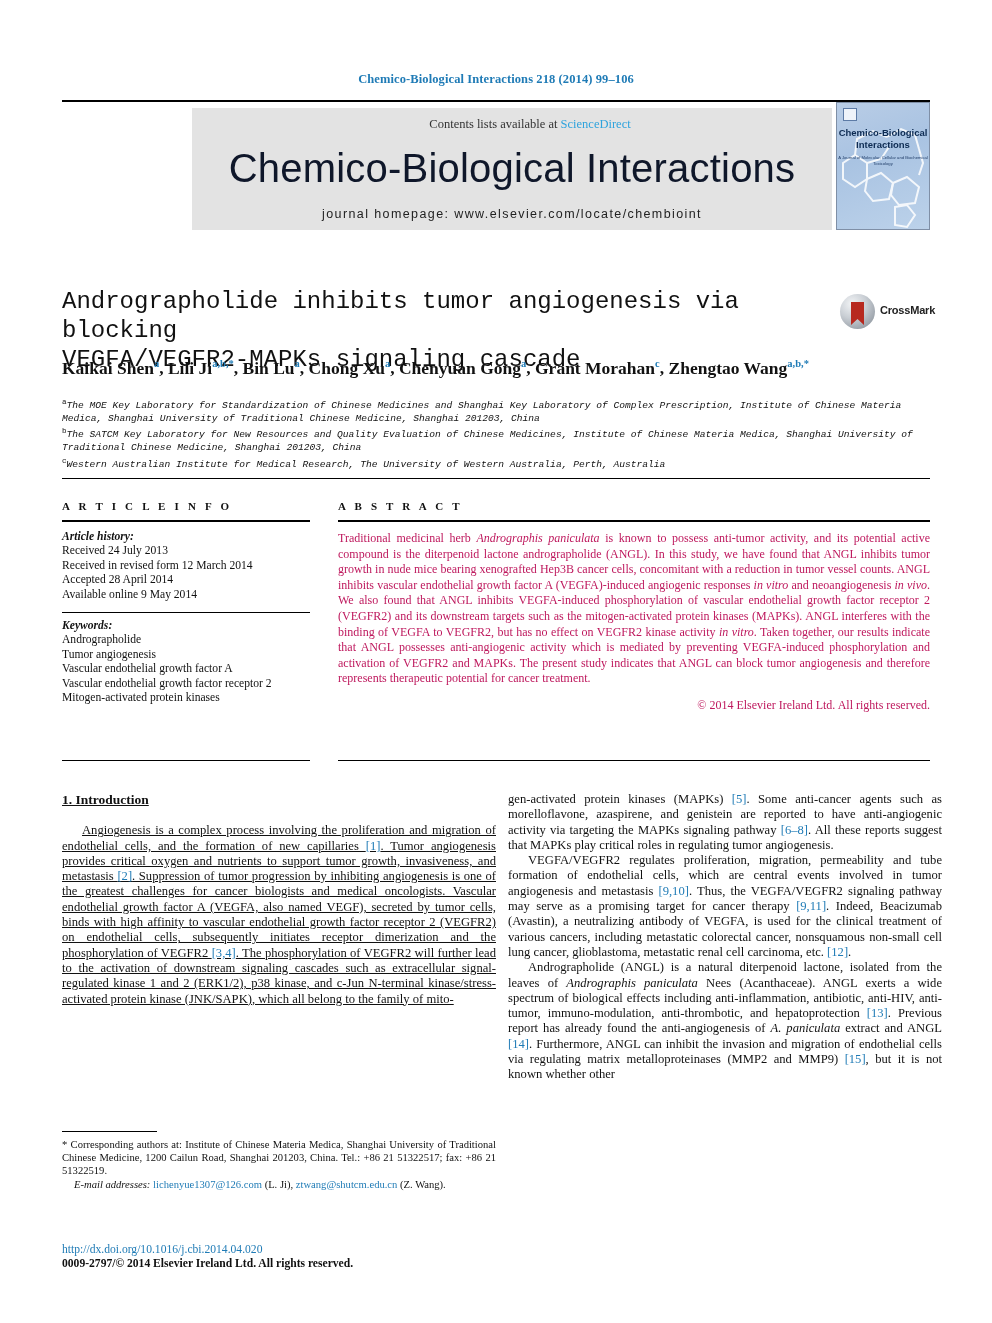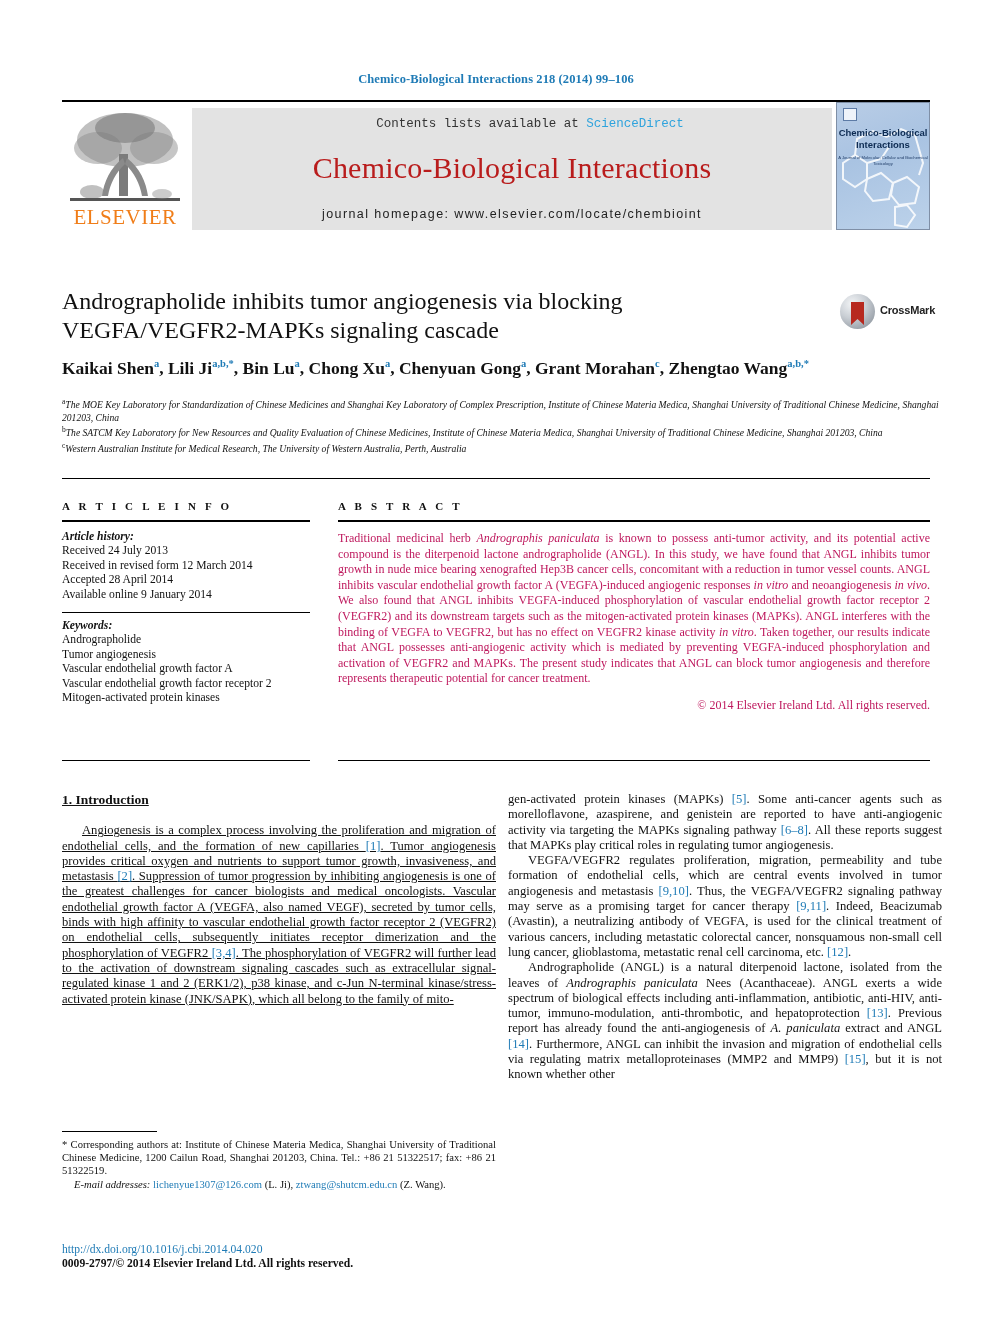--- a/index.html
+++ b/index.html
@@ -47,27 +47,27 @@
   }
   .banner {
     position: absolute; left: 130px; top: 8px;
     width: 640px; height: 122px;
     background: #e3e3e3;
     display: flex; flex-direction: column;
     align-items: center; justify-content: space-between;
     padding: 9px 0 9px 0;
   }
   .banner-top {
-    font-family: Liberation Mono, monospace;
+    font-family: Liberation Serif, serif;
     font-size: 12.5px; color: #333; margin-left: 36px;
   }
   .banner-top .sd { color: #2ea3dd; }
   .banner-title {
-    font-family: Liberation Serif, serif;
-    font-size: 30px; color: #b91c1c; letter-spacing: .2px;
+    font-family: Liberation Sans, sans-serif;
+    font-size: 40px; color: #0f172a; letter-spacing: .2px;
     margin-top: -2px;
   }
   .banner-home {
     font-family: "Liberation Sans", sans-serif;
     font-size: 12.5px; color: #222; letter-spacing: 1.4px;
   }
   .cover-thumb {
     position: absolute; right: 0; top: 2px; width: 94px; height: 128px;
     border: 1px solid #7f8fa6;
     background: linear-gradient(160deg,#b9cde6 0%, #a9c3e2 40%, #bcd2ea 100%);
@@ -87,21 +87,21 @@
   }
   .cover-thumb .cv-badge {
     position:absolute; left:6px; top:5px; width:14px; height:13px;
     background:#eef3fa; border:1px solid #5d7ba6;
   }
   .cover-thumb svg { position:absolute; left:0; top:0; }
 
   
   .title {
     position: absolute; left: 62px; top: 287px; width: 760px;
-    font-family: Liberation Serif, serif;
+    font-family: Liberation Mono, monospace;
     font-size: 24px; line-height: 29px; color:#111;
   }
   .crossmark {
     position: absolute; left: 840px; top: 292px; width: 96px; height: 40px;
   }
   .cm-circle {
     position:absolute; left:0; top:2px; width:35px; height:35px; border-radius:50%;
     background: radial-gradient(circle at 34% 28%, #f2f4f6 0%, #c9ced4 42%, #9aa1a9 78%, #7d848c 100%);
   }
   .cm-book {
@@ -120,21 +120,21 @@
     font-weight: bold; font-size: 17.5px; color:#111;
   }
   .authors sup { color:#1f7bb6; font-size:10.5px; font-weight:bold; }
 
   .affils {
     position: absolute; left: 62px; top: 396px; width: 880px;
     font-family: "Liberation Serif", serif;
     font-style: italic; font-size: 9.6px; line-height: 12.6px; color:#111;
   }
   .affils sup { font-style: normal; font-size: 7.5px; }
-  .affils div { margin-bottom: 0; }
+  .affils div { margin-bottom: 0; font-family: Liberation Mono, monospace; }
 
   
   .rule-top {
     position:absolute; left:62px; top:478px; width:868px; height:1px; background:#000;
   }
 
   .info-col {
     position:absolute; left:62px; top:500px; width:248px;
   }
   .abs-col {
@@ -210,37 +210,20 @@
 </head>
 <body>
 
 <div class="page">
 
   <div class="runhead">Chemico-Biological Interactions 218 (2014) 99–106</div>
 
   <div class="masthead">
     <div class="masthead-rule"></div>
 
-    <div class="elsevier-logo">
-      <svg width="126" height="108" viewBox="0 0 126 108">
-        <g fill="#6b6b6b">
-          <ellipse cx="63" cy="34" rx="48" ry="27" fill="#8d8d8d" opacity="0.55"></ellipse>
-          <ellipse cx="36" cy="42" rx="24" ry="16" fill="#8d8d8d" opacity="0.5"></ellipse>
-          <ellipse cx="92" cy="42" rx="24" ry="16" fill="#8d8d8d" opacity="0.5"></ellipse>
-          <ellipse cx="63" cy="22" rx="30" ry="15" fill="#7a7a7a" opacity="0.6"></ellipse>
-          <rect x="57" y="48" width="9" height="42" fill="#7b7b7b"></rect>
-          <path d="M61 52 C48 62 42 76 40 90 L46 90 C48 78 54 66 63 58 Z" fill="#8a8a8a"></path>
-          <path d="M65 52 C78 62 84 76 86 90 L80 90 C78 78 72 66 63 58 Z" fill="#8a8a8a"></path>
-          <ellipse cx="30" cy="86" rx="12" ry="7" fill="#8d8d8d" opacity="0.55"></ellipse>
-          <rect x="8" y="92" width="110" height="3" fill="#555"></rect>
-          <ellipse cx="100" cy="88" rx="10" ry="5" fill="#8d8d8d" opacity="0.45"></ellipse>
-        </g>
-      </svg>
-      <div class="elsevier-word">ELSEVIER</div>
-    </div>
 
     <div class="banner">
       <div class="banner-top">
         <span>Contents lists available at </span><span class="sd">ScienceDirect</span>
       </div>
       <div class="banner-title">Chemico-Biological Interactions</div>
       <div class="banner-home">journal homepage: www.elsevier.com/locate/chembioint</div>
     </div>
 
     <div class="cover-thumb">
@@ -288,21 +271,21 @@
   <div class="rule-top"></div>
 
   <div class="info-col">
     <div class="sec-head">A R T I C L E   I N F O</div>
     <div class="hr-thick"></div>
     <div class="info-body">
       <div class="lbl">Article history:</div>
       <div>Received 24 July 2013</div>
       <div>Received in revised form 12 March 2014</div>
       <div>Accepted 28 April 2014</div>
-      <div>Available online 9 January 2014</div>
+      <div>Available online 9 May 2014</div>
     </div>
     <div class="hr-thin"></div>
     <div class="info-body kw">
       <div class="lbl">Keywords:</div>
       <div>Andrographolide</div>
       <div>Tumor angiogenesis</div>
       <div>Vascular endothelial growth factor A</div>
       <div>Vascular endothelial growth factor receptor 2</div>
       <div>Mitogen-activated protein kinases</div>
     </div>

